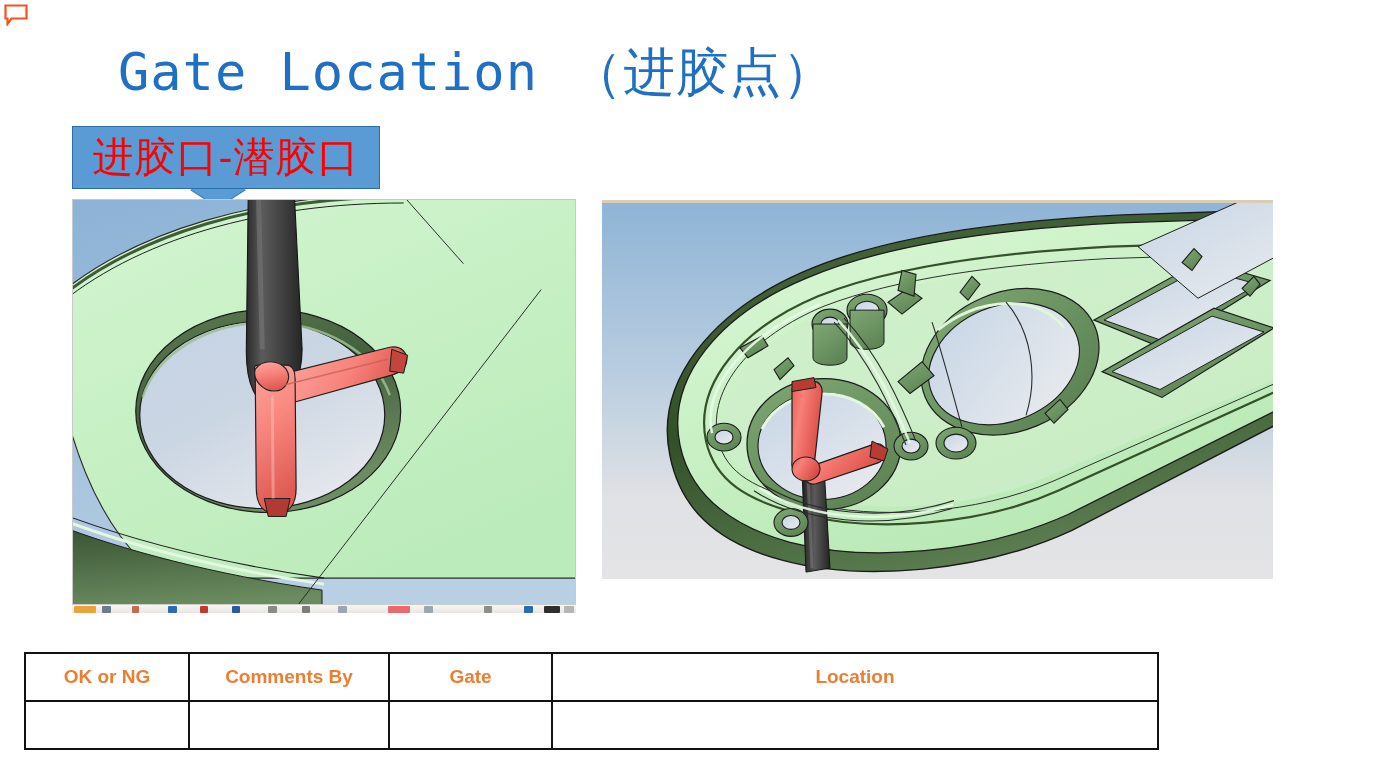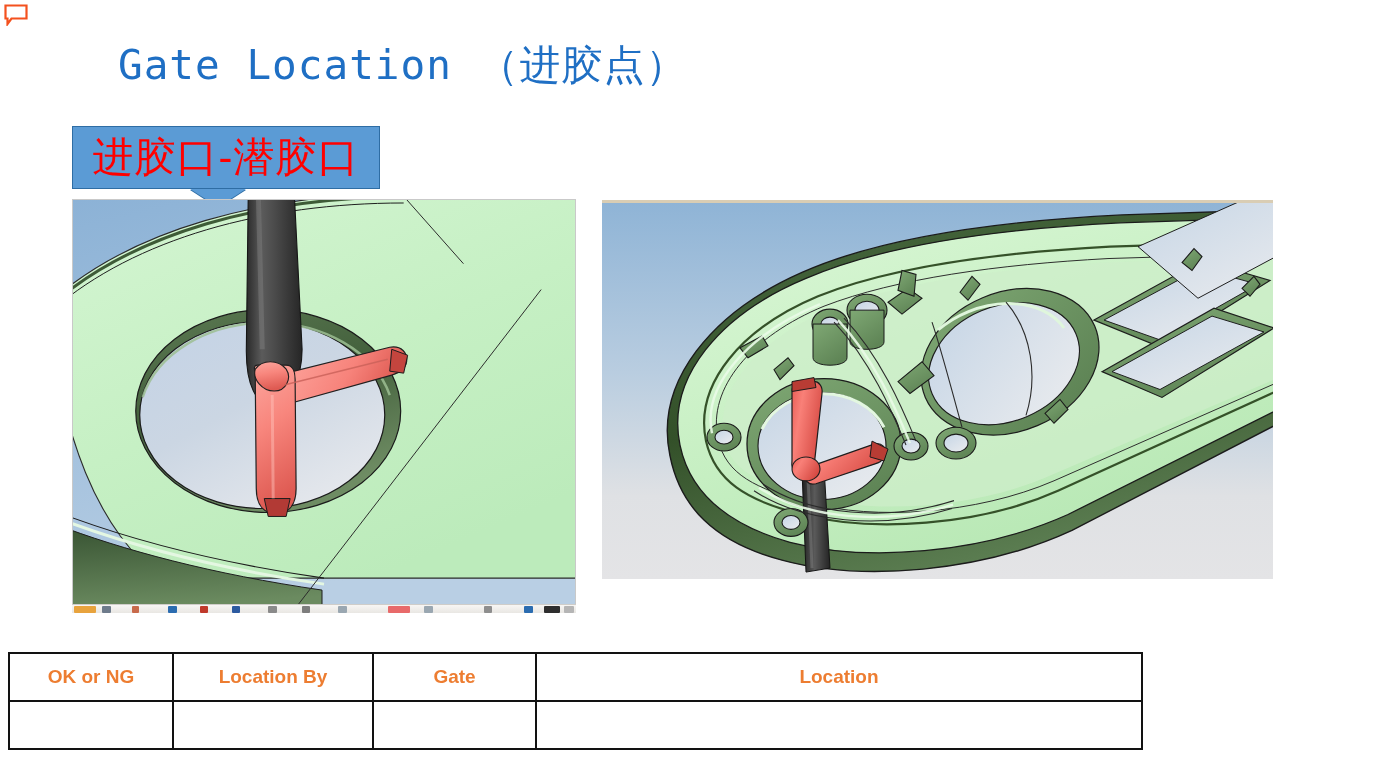--- a/index.html
+++ b/index.html
@@ -20,21 +20,21 @@
   #comment-marker {
     position: absolute; left: 4px; top: 4px;
     width: 24px; height: 22px;
   }
 
   
   #slide-title {
     position: absolute;
     left: 118px; top: 38px;
     font-family: "DejaVu Sans Mono", "Liberation Mono", monospace;
-    font-size: 41px;
+    font-size: 52px;
     font-weight: 400;
     letter-spacing: 1px;
     color: #1F6FC4;
     white-space: nowrap;
   }
 
   
   #callout {
     position: absolute;
     left: 72px; top: 126px;
@@ -77,21 +77,21 @@
     width: 504px; height: 9px;
     background: linear-gradient(#f7f6f4, #e9e7e3);
     border-top: 1px solid #cfcdc9;
     overflow: hidden;
   }
   .tb-chip { position: absolute; top: 1px; height: 7px; border-radius: 1px; }
 
   
   #signoff-table {
     position: absolute;
-    left: 8px; top: 652px;
+    left: 24px; top: 652px;
     width: 1135px;
     border-collapse: collapse;
     table-layout: fixed;
   }
   #signoff-table td {
     border: 2px solid #121212;
     height: 50px;
     padding: 0 4px;
     text-align: center;
     vertical-align: middle;
@@ -366,21 +366,21 @@
         <path d="M 157 287 C 204 318 282 326 351 304"></path>
         <path d="M 110 232 C 100 184 146 132 218 102"></path>
       </g>
     </svg>
   </div>
 
   <table id="signoff-table">
     <tbody>
       <tr>
         <td class="hdr" style="width:164px">OK or NG</td>
-        <td class="hdr" style="width:200px">Location By</td>
+        <td class="hdr" style="width:200px">Comments By</td>
         <td class="hdr" style="width:163px">Gate</td>
         <td class="hdr">Location</td>
       </tr>
       <tr>
         <td class="val"></td>
         <td class="val"></td>
         <td class="val"></td>
         <td class="val"></td>
       </tr>
     </tbody>

